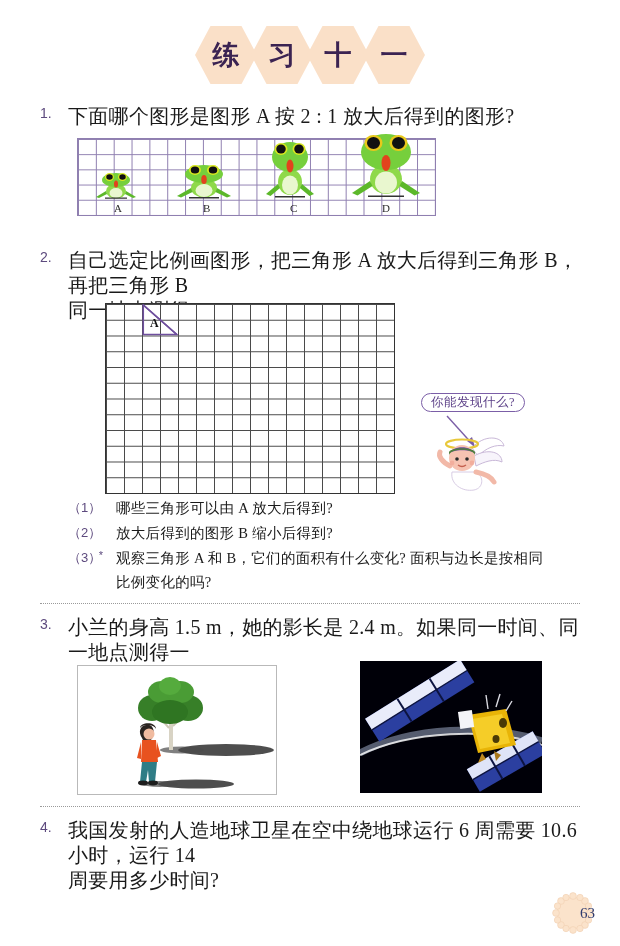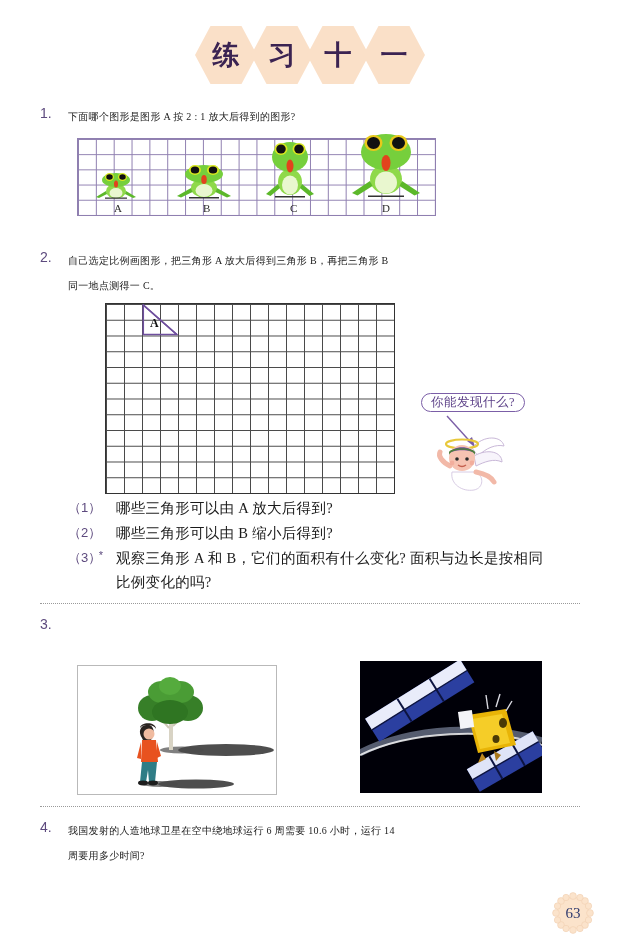--- a/index.html
+++ b/index.html
@@ -56,21 +56,21 @@
   }
   .q-num {
     color: #5d4a7e;
     font-size: 14px;
     width: 28px;
     flex: 0 0 28px;
     padding-top: 1px;
     font-family: "Liberation Sans", sans-serif;
   }
   .q-text {
-    font-size: 10px;
+    font-size: 20px;
     line-height: 25px;
     flex: 1;
     letter-spacing: 0.3px;
   }
 
   
   #frog-grid-wrap {
     position: absolute;
     left: 77px;
     top: 138px;
@@ -212,21 +212,21 @@
 
   
   #page-badge {
     position: absolute;
     left: 551px;
     top: 891px;
     width: 44px;
     height: 44px;
     display: flex;
     align-items: center;
-    justify-content: center;
+    justify-content: flex-end;
   }
   #page-badge .pn {
     position: relative;
     z-index: 2;
     font-size: 15px;
     color: #2f3a6e;
     font-family: "Liberation Serif", serif;
   }
 </style>
 </head>
@@ -368,39 +368,40 @@
   <circle cx="44" cy="31" r="2.4" fill="#f0a090" opacity="0.6"></circle>
 </svg>
 
 <div class="subs">
   <div class="sub">
     <div class="sub-mark">（1）</div>
     <div class="sub-body">哪些三角形可以由 A 放大后得到?</div>
   </div>
   <div class="sub">
     <div class="sub-mark">（2）</div>
-    <div class="sub-body">哪些三角形可以由 B 缩小后得到?</div>
+    <div class="sub-body">放大后得到的图形 B 缩小后得到?</div>
   </div>
   <div class="sub">
     <div class="sub-mark">
       <span>（3）</span><span class="star">*</span>
     </div>
     <div class="sub-body">
       <div>观察三角形 A 和 B，它们的面积有什么变化? 面积与边长是按相同</div>
       <div>比例变化的吗?</div>
     </div>
   </div>
 </div>
 
 <div class="divider" style="top:603px"></div>
 
 <div class="q" style="top:615px">
   <div class="q-head">
     <div class="q-num">3.</div>
     <div class="q-text">
+      <div>小兰的身高 1.5 m，她的影长是 2.4 m。如果同一时间、同一地点测得一</div>
     </div>
   </div>
 </div>
 
 <div id="tree-fig">
   <svg width="198" height="128" viewBox="0 0 198 128">
     <rect x="0" y="0" width="198" height="128" fill="#ffffff"></rect>
 
     <ellipse cx="148" cy="84" rx="48" ry="6" fill="#2f2f2f" opacity="0.85"></ellipse>
     <ellipse cx="104" cy="84" rx="22" ry="3.5" fill="#4a4a4a" opacity="0.7"></ellipse>

